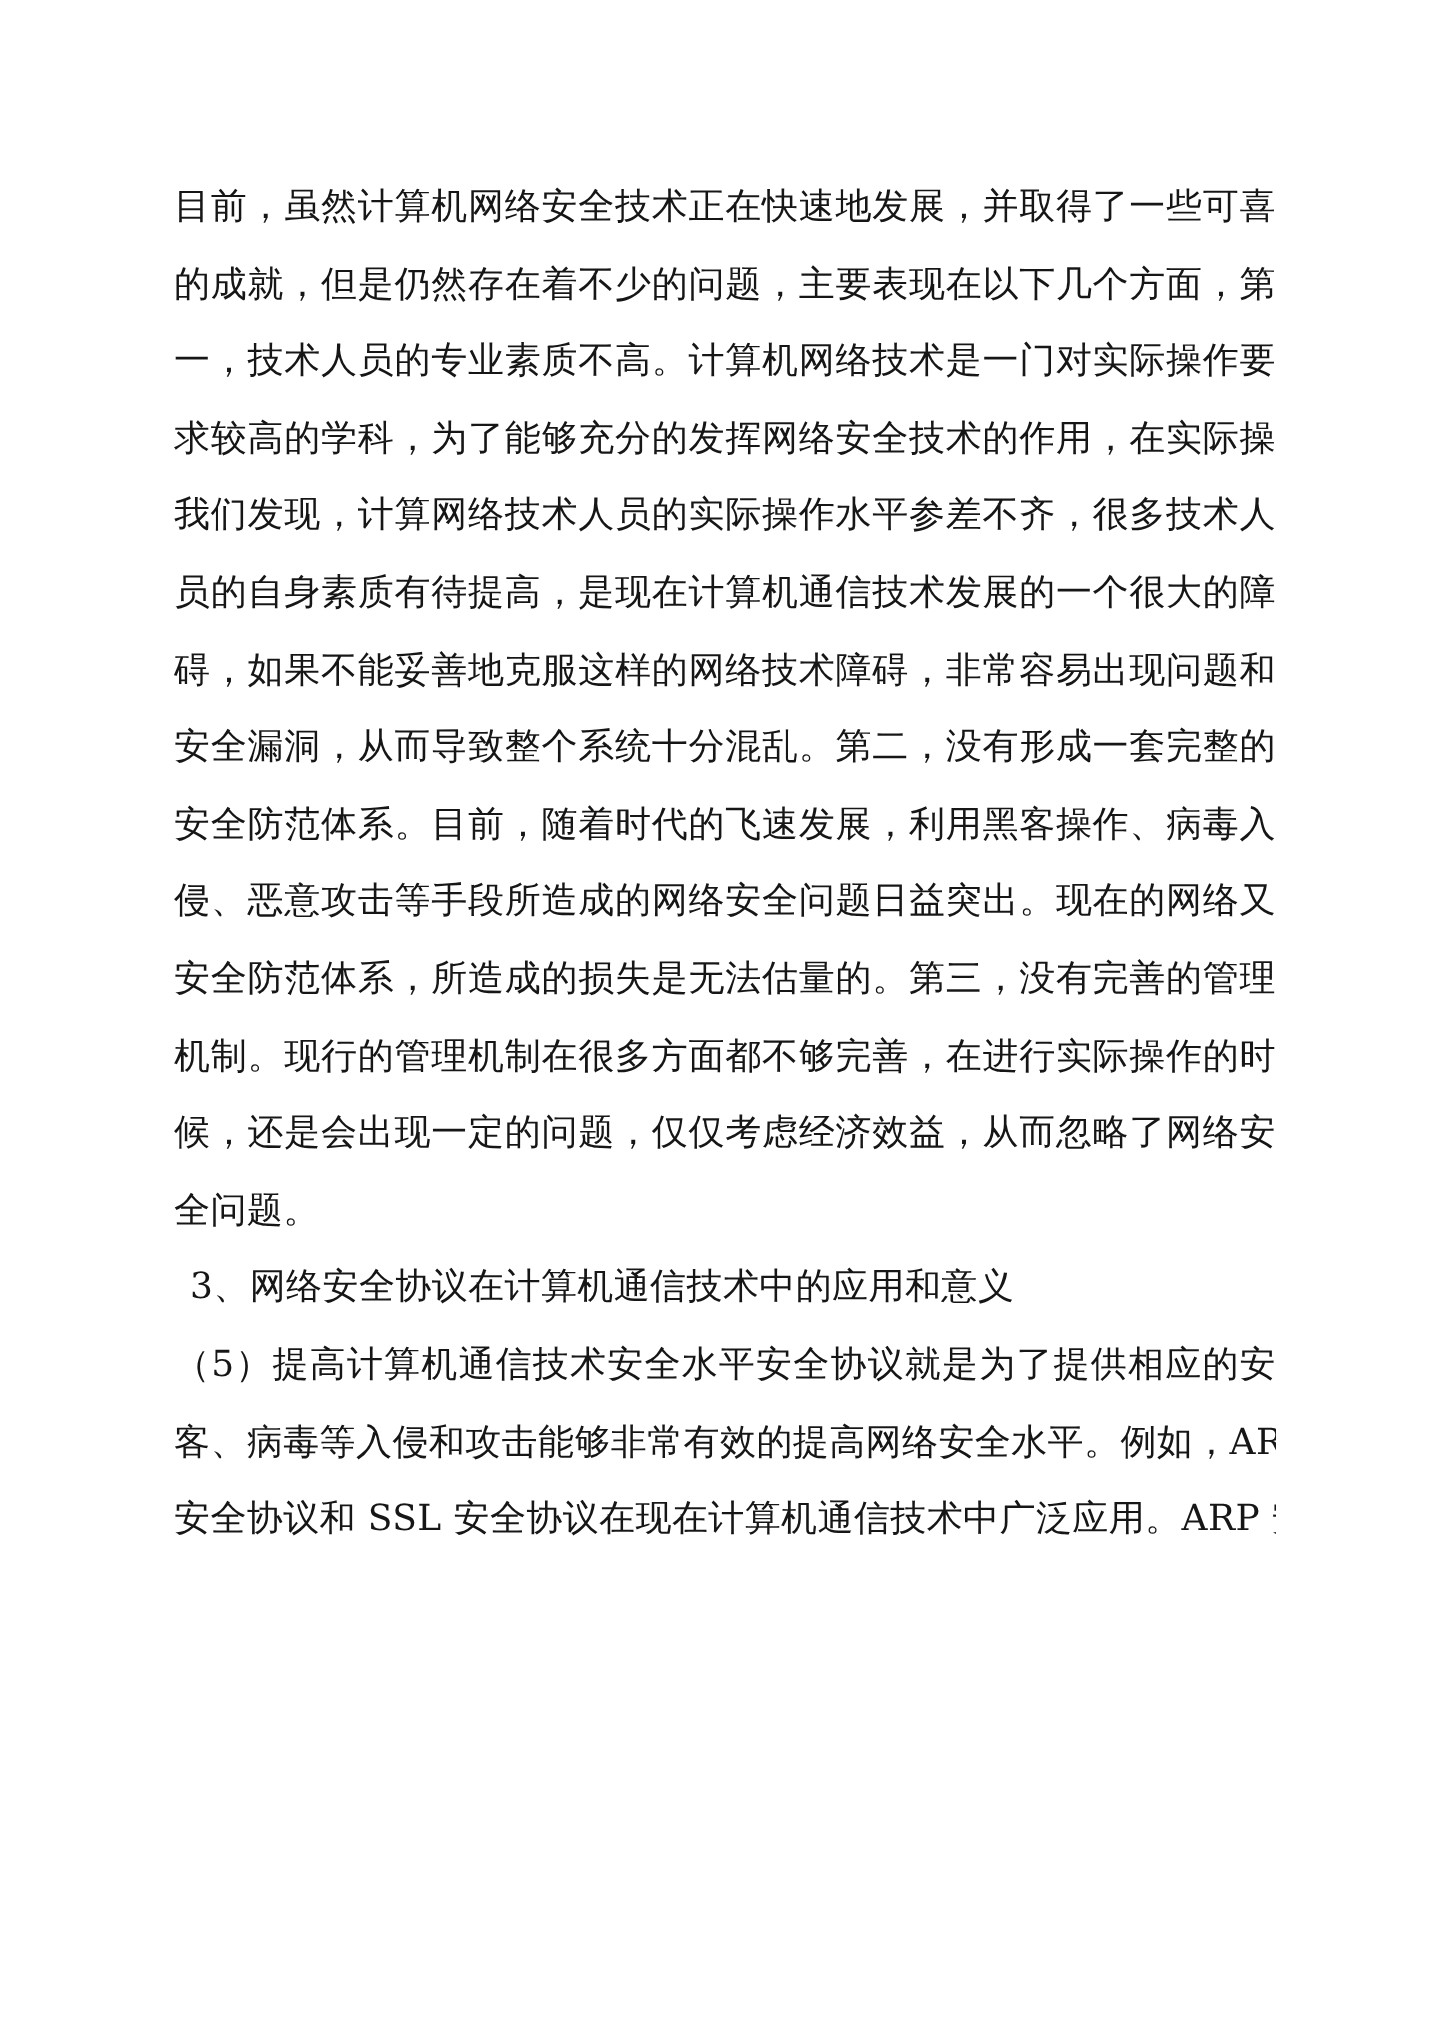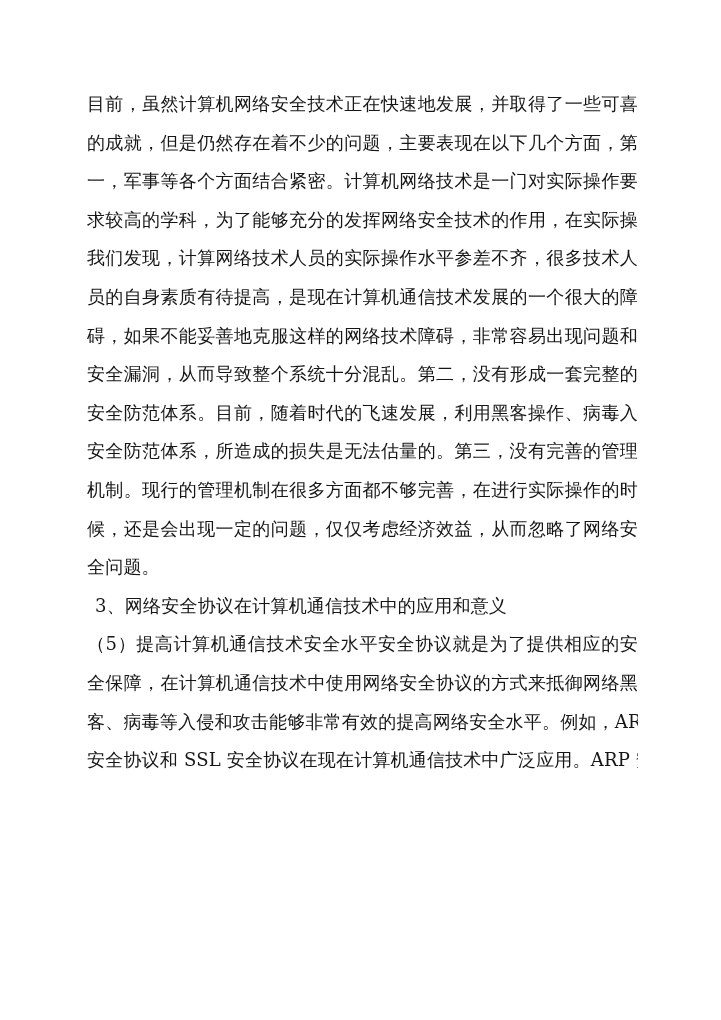--- a/index.html
+++ b/index.html
@@ -50,30 +50,30 @@
     text-align-last: left;
   }
 </style>
 </head>
 <body>
 
 <div class="page">
   <div class="textblock">
     <div class="line">目前，虽然计算机网络安全技术正在快速地发展，并取得了一些可喜</div>
     <div class="line">的成就，但是仍然存在着不少的问题，主要表现在以下几个方面，第</div>
-    <div class="line">一，军事等各个方面结合紧密。计算机网络技术是一门对实际操作要</div>
+    <div class="line">一，技术人员的专业素质不高。计算机网络技术是一门对实际操作要</div>
     <div class="line">求较高的学科，为了能够充分的发挥网络安全技术的作用，在实际操</div>
     <div class="line">我们发现，计算网络技术人员的实际操作水平参差不齐，很多技术人</div>
     <div class="line">员的自身素质有待提高，是现在计算机通信技术发展的一个很大的障</div>
     <div class="line">碍，如果不能妥善地克服这样的网络技术障碍，非常容易出现问题和</div>
     <div class="line">安全漏洞，从而导致整个系统十分混乱。第二，没有形成一套完整的</div>
     <div class="line">安全防范体系。目前，随着时代的飞速发展，利用黑客操作、病毒入</div>
+    <div class="line">侵、恶意攻击等手段所造成的网络安全问题日益突出。现在的网络又</div>
     <div class="line">安全防范体系，所造成的损失是无法估量的。第三，没有完善的管理</div>
     <div class="line">机制。现行的管理机制在很多方面都不够完善，在进行实际操作的时</div>
     <div class="line">候，还是会出现一定的问题，仅仅考虑经济效益，从而忽略了网络安</div>
     <div class="line plain">全问题。</div>
     <div class="line heading">3、网络安全协议在计算机通信技术中的应用和意义</div>
     <div class="line">（5）提高计算机通信技术安全水平安全协议就是为了提供相应的安</div>
-    <div class="line">全保障，在计算机通信技术中使用网络安全协议的方式来抵御网络黑</div>
     <div class="line">客、病毒等入侵和攻击能够非常有效的提高网络安全水平。例如，ARP</div>
     <div class="line">安全协议和 SSL 安全协议在现在计算机通信技术中广泛应用。ARP 安</div>
   </div>
 </div>
 
 </body></html>

